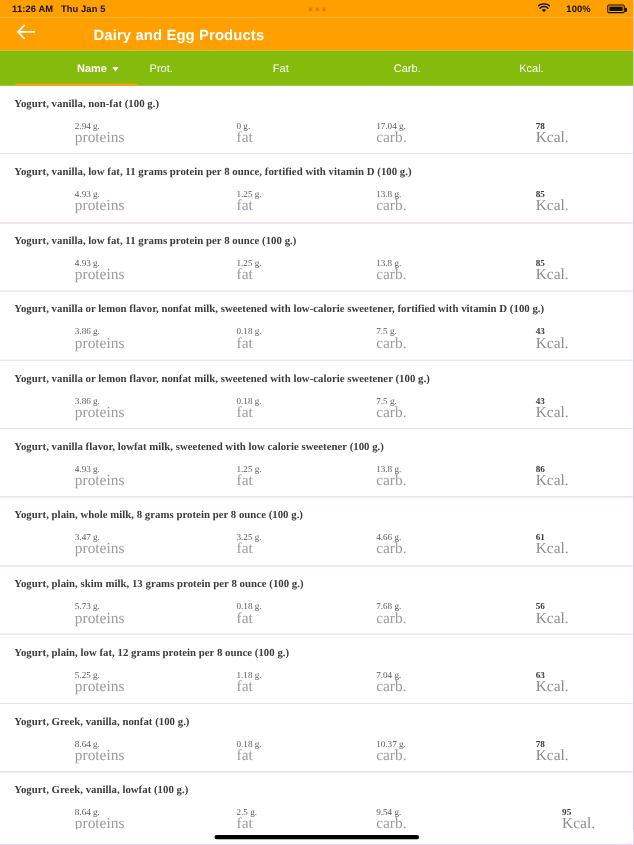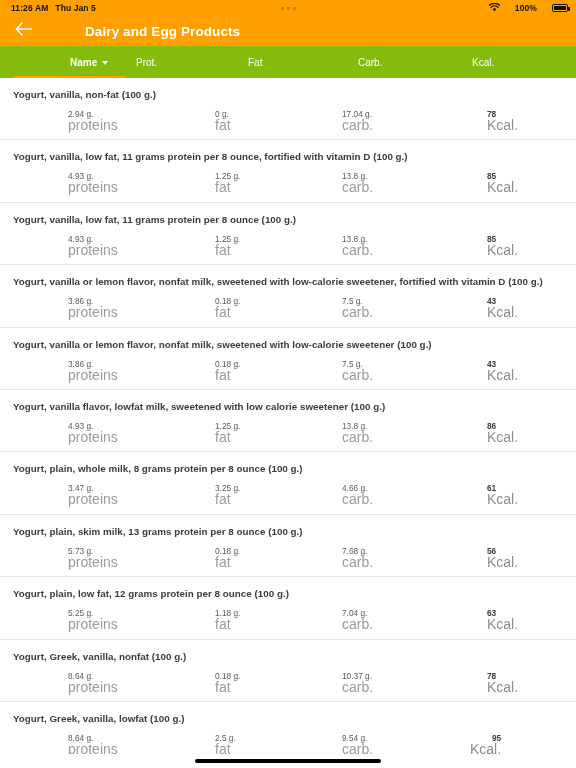--- a/index.html
+++ b/index.html
@@ -84,21 +84,21 @@
     border-top:4px solid #ffffff;
     display:block; margin-top:1px;
   }
   .sort-underline {
     position:absolute; left:14px; bottom:0;
     width:112px; height:2.5px;
     background:var(--orange,#FFA000);
   }
 
   
-  .list { flex:1 1 auto; background:#d946ef; overflow:hidden; }
+  .list { flex:1 1 auto; background:#d946ef; overflow:hidden;font-family:Liberation Serif, serif; }
   .row {
     height:62.4px;
     border-bottom:1px solid #E4E4E4;
     position:relative;
     background:#ffffff;
     cursor:pointer;
   }
   .row-title {
     position:absolute; left:13px; top:11px;
     font-size:9.8px; font-weight:bold; color:#3C3C3C;
@@ -387,21 +387,21 @@
           <div class="lbl">proteins</div>
         </div>
         <div class="nut" style="left: 215px;">
           <div class="val">2.5 g.</div>
           <div class="lbl">fat</div>
         </div>
         <div class="nut" style="left: 342px;">
           <div class="val">9.54 g.</div>
           <div class="lbl">carb.</div>
         </div>
-        <div class="nut kcal" style="left: 470px; align-items: flex-end;">
+        <div class="nut kcal" style="left: 511px;">
           <div class="val">95</div>
           <div class="lbl">Kcal.</div>
         </div>
       </div>
     </div>
 
   <div class="homebar">
     <div class="pill"></div>
   </div>
 </div>

